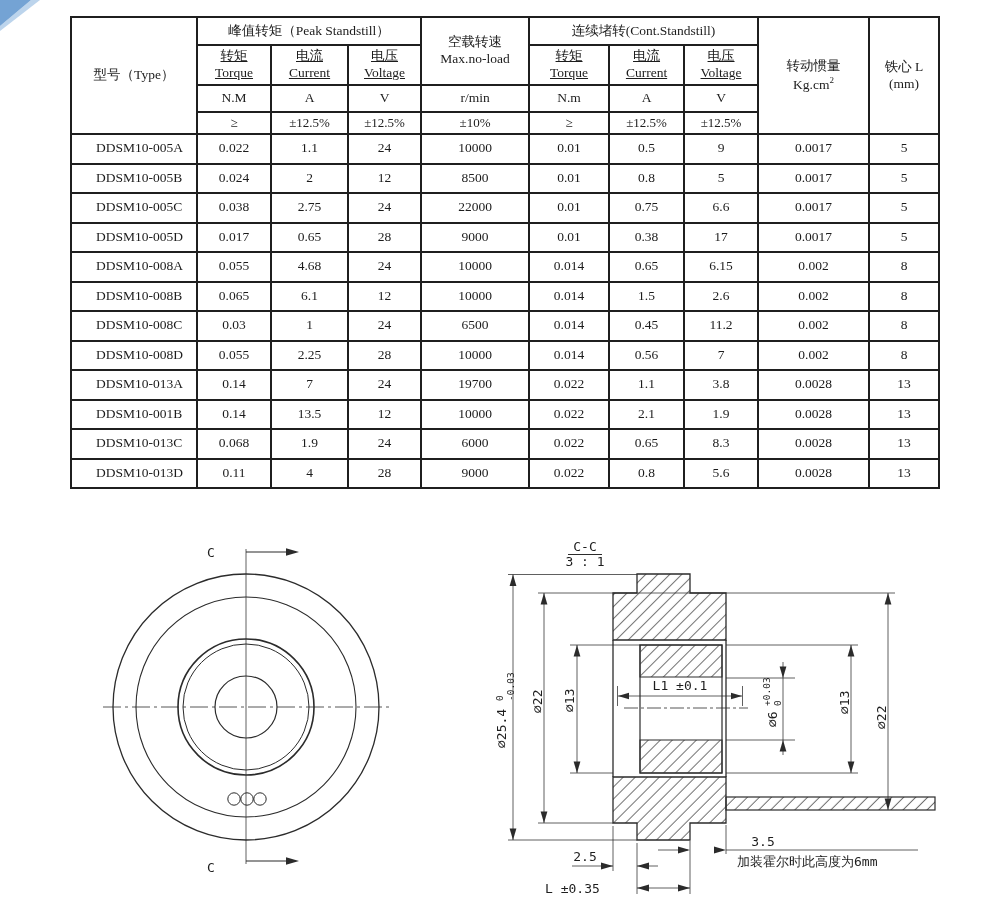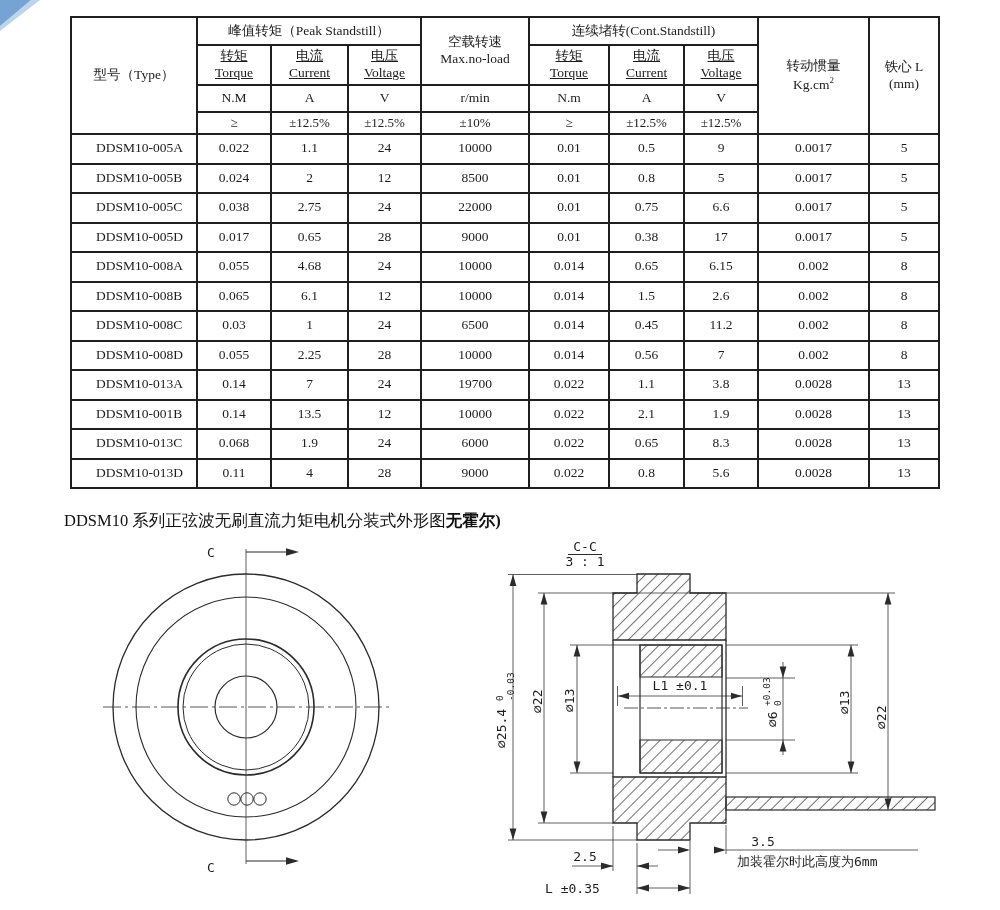--- a/index.html
+++ b/index.html
@@ -258,23 +258,20 @@
       <td>0.022</td>
       <td>0.8</td>
       <td>5.6</td>
       <td>0.0028</td>
       <td>13</td>
     </tr>
   </tbody>
     </table>
 
 
-  <div id="heading">
-    <span>DDSM10 系列正弦波无刷直流力矩电机分装式外形图</span><span class="b">无霍尔)</span>
-  </div>
 
   <svg id="drawing" width="1000" height="370" viewBox="0 540 1000 370">
     <defs>
       <pattern id="hatch" patternUnits="userSpaceOnUse" width="8.5" height="8.5" patternTransform="rotate(-45)">
         <line x1="0" y1="4.2" x2="8.5" y2="4.2" stroke="#4a4a4a" stroke-width="0.8"></line>
       </pattern>
     </defs>
 
     <g stroke="#2b2b2b" fill="none">
       <circle cx="246" cy="707" r="133" stroke-width="1.3"></circle>

